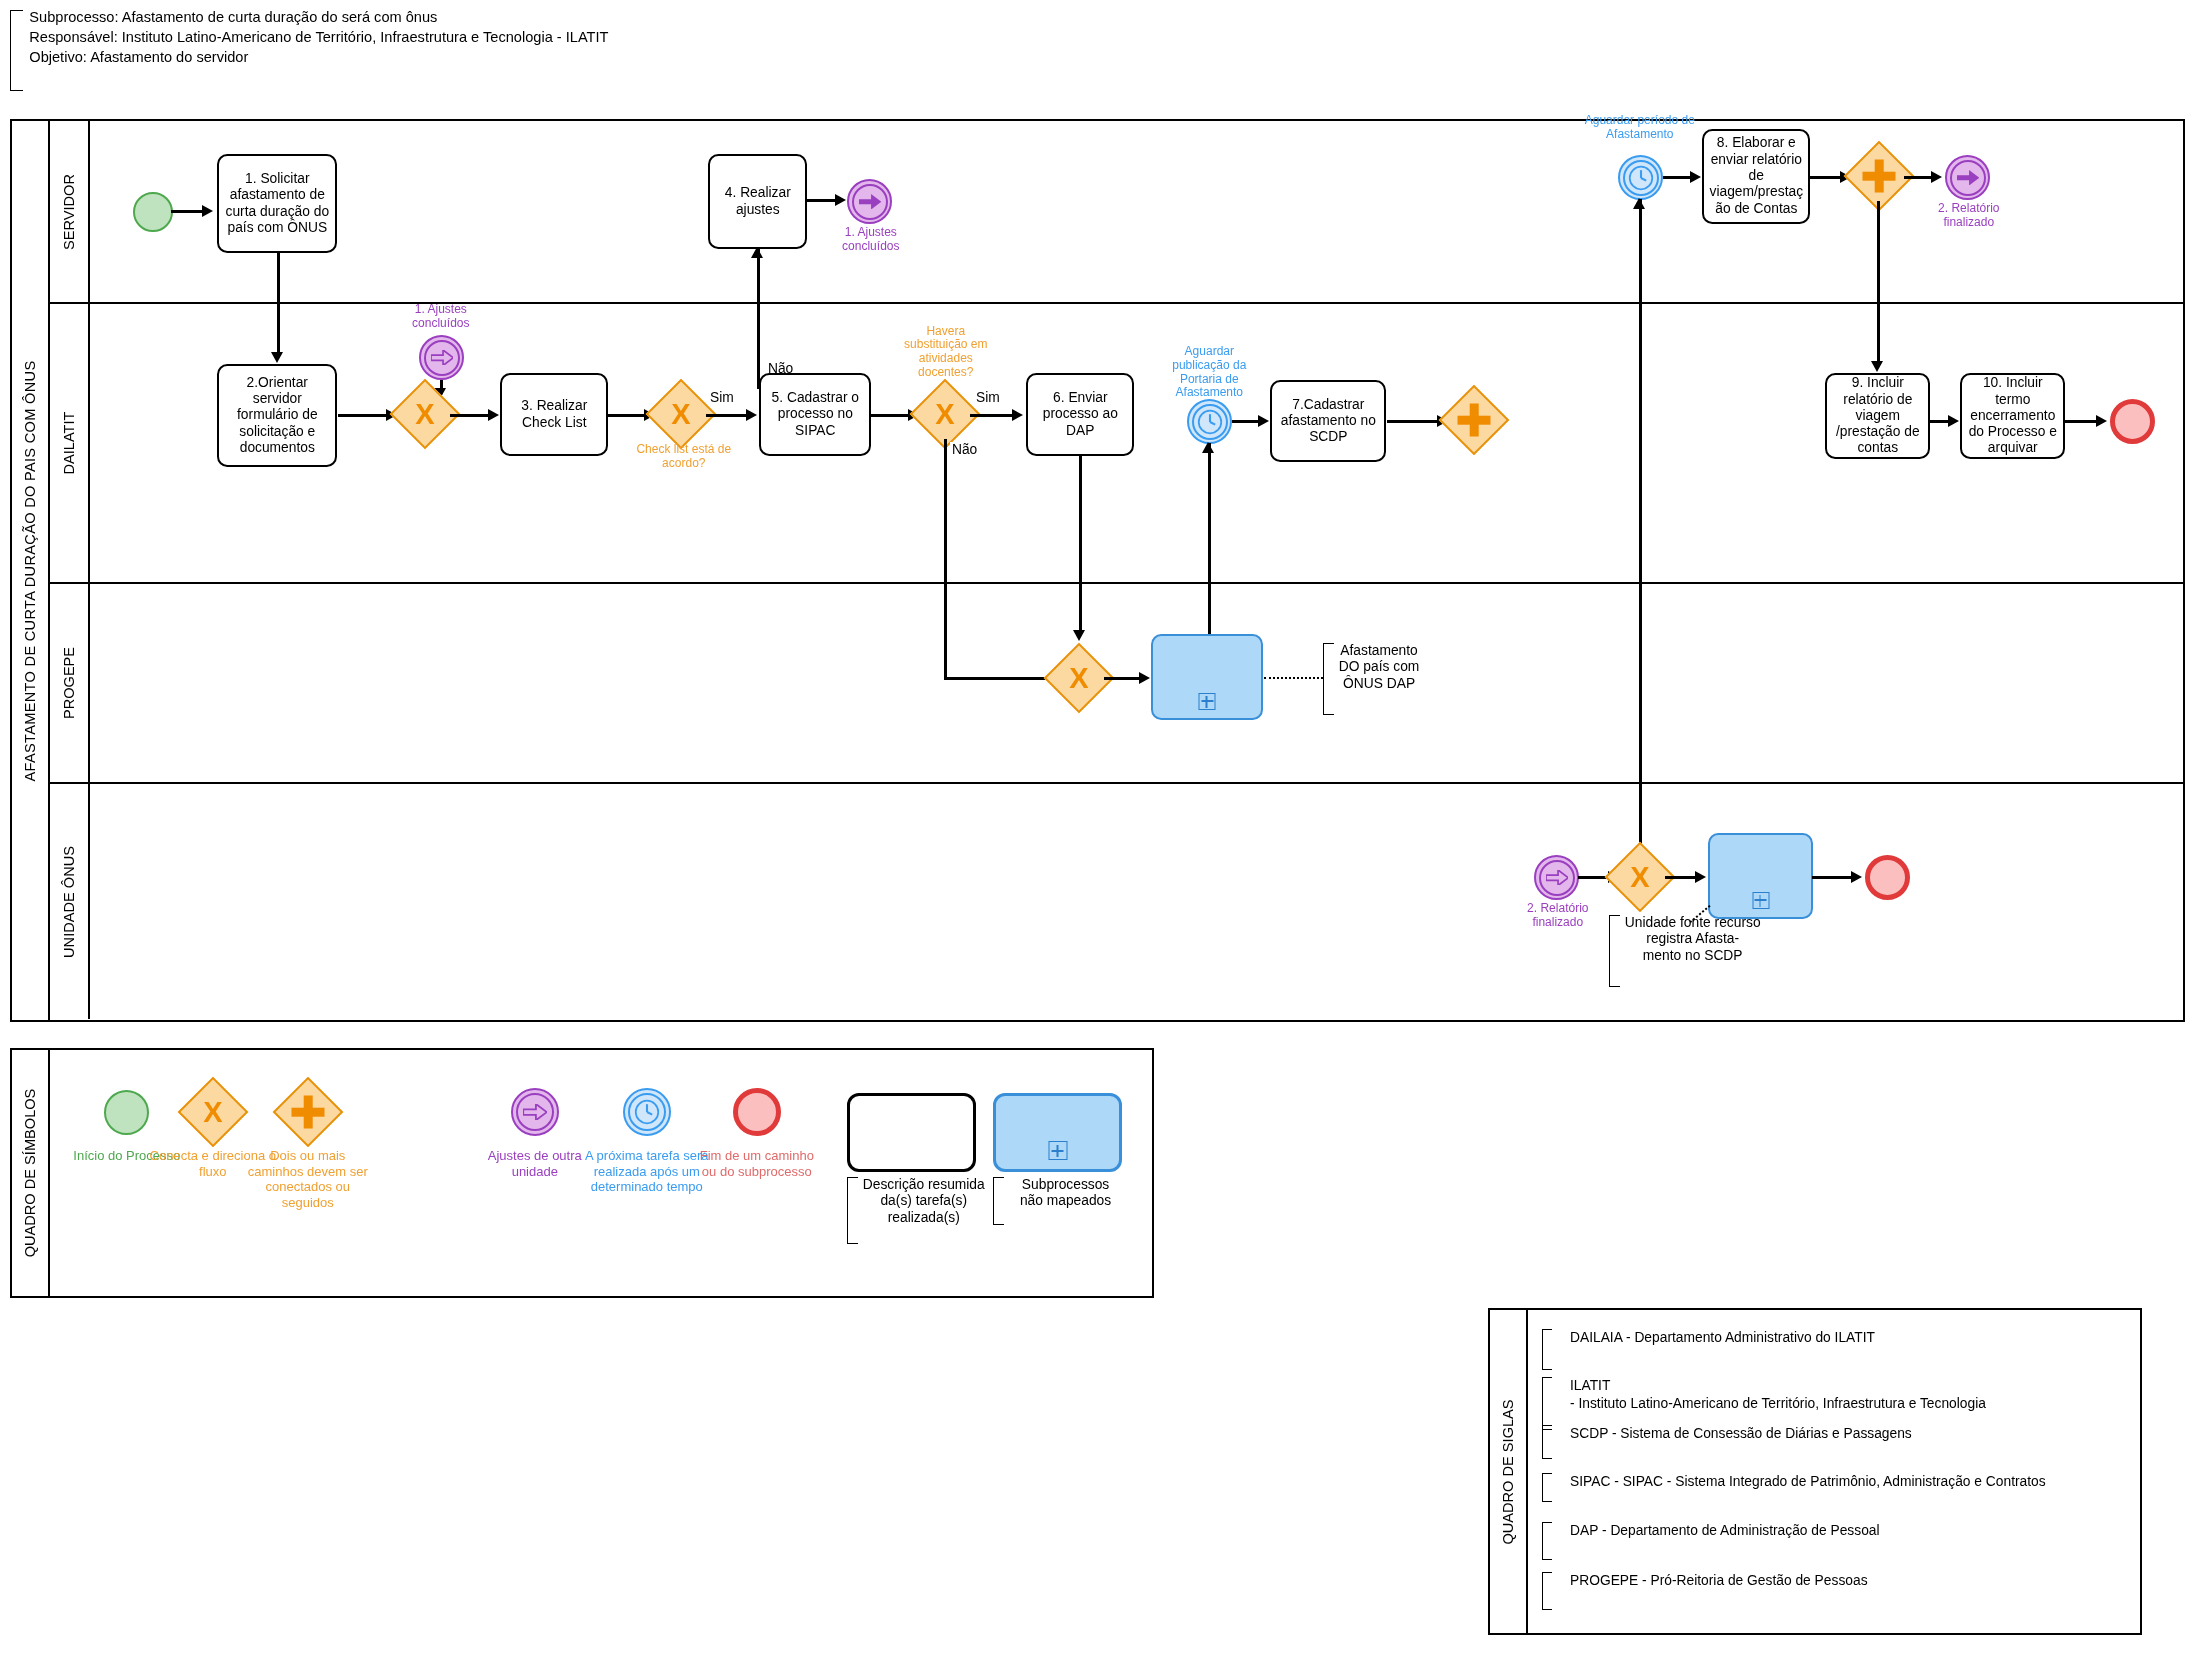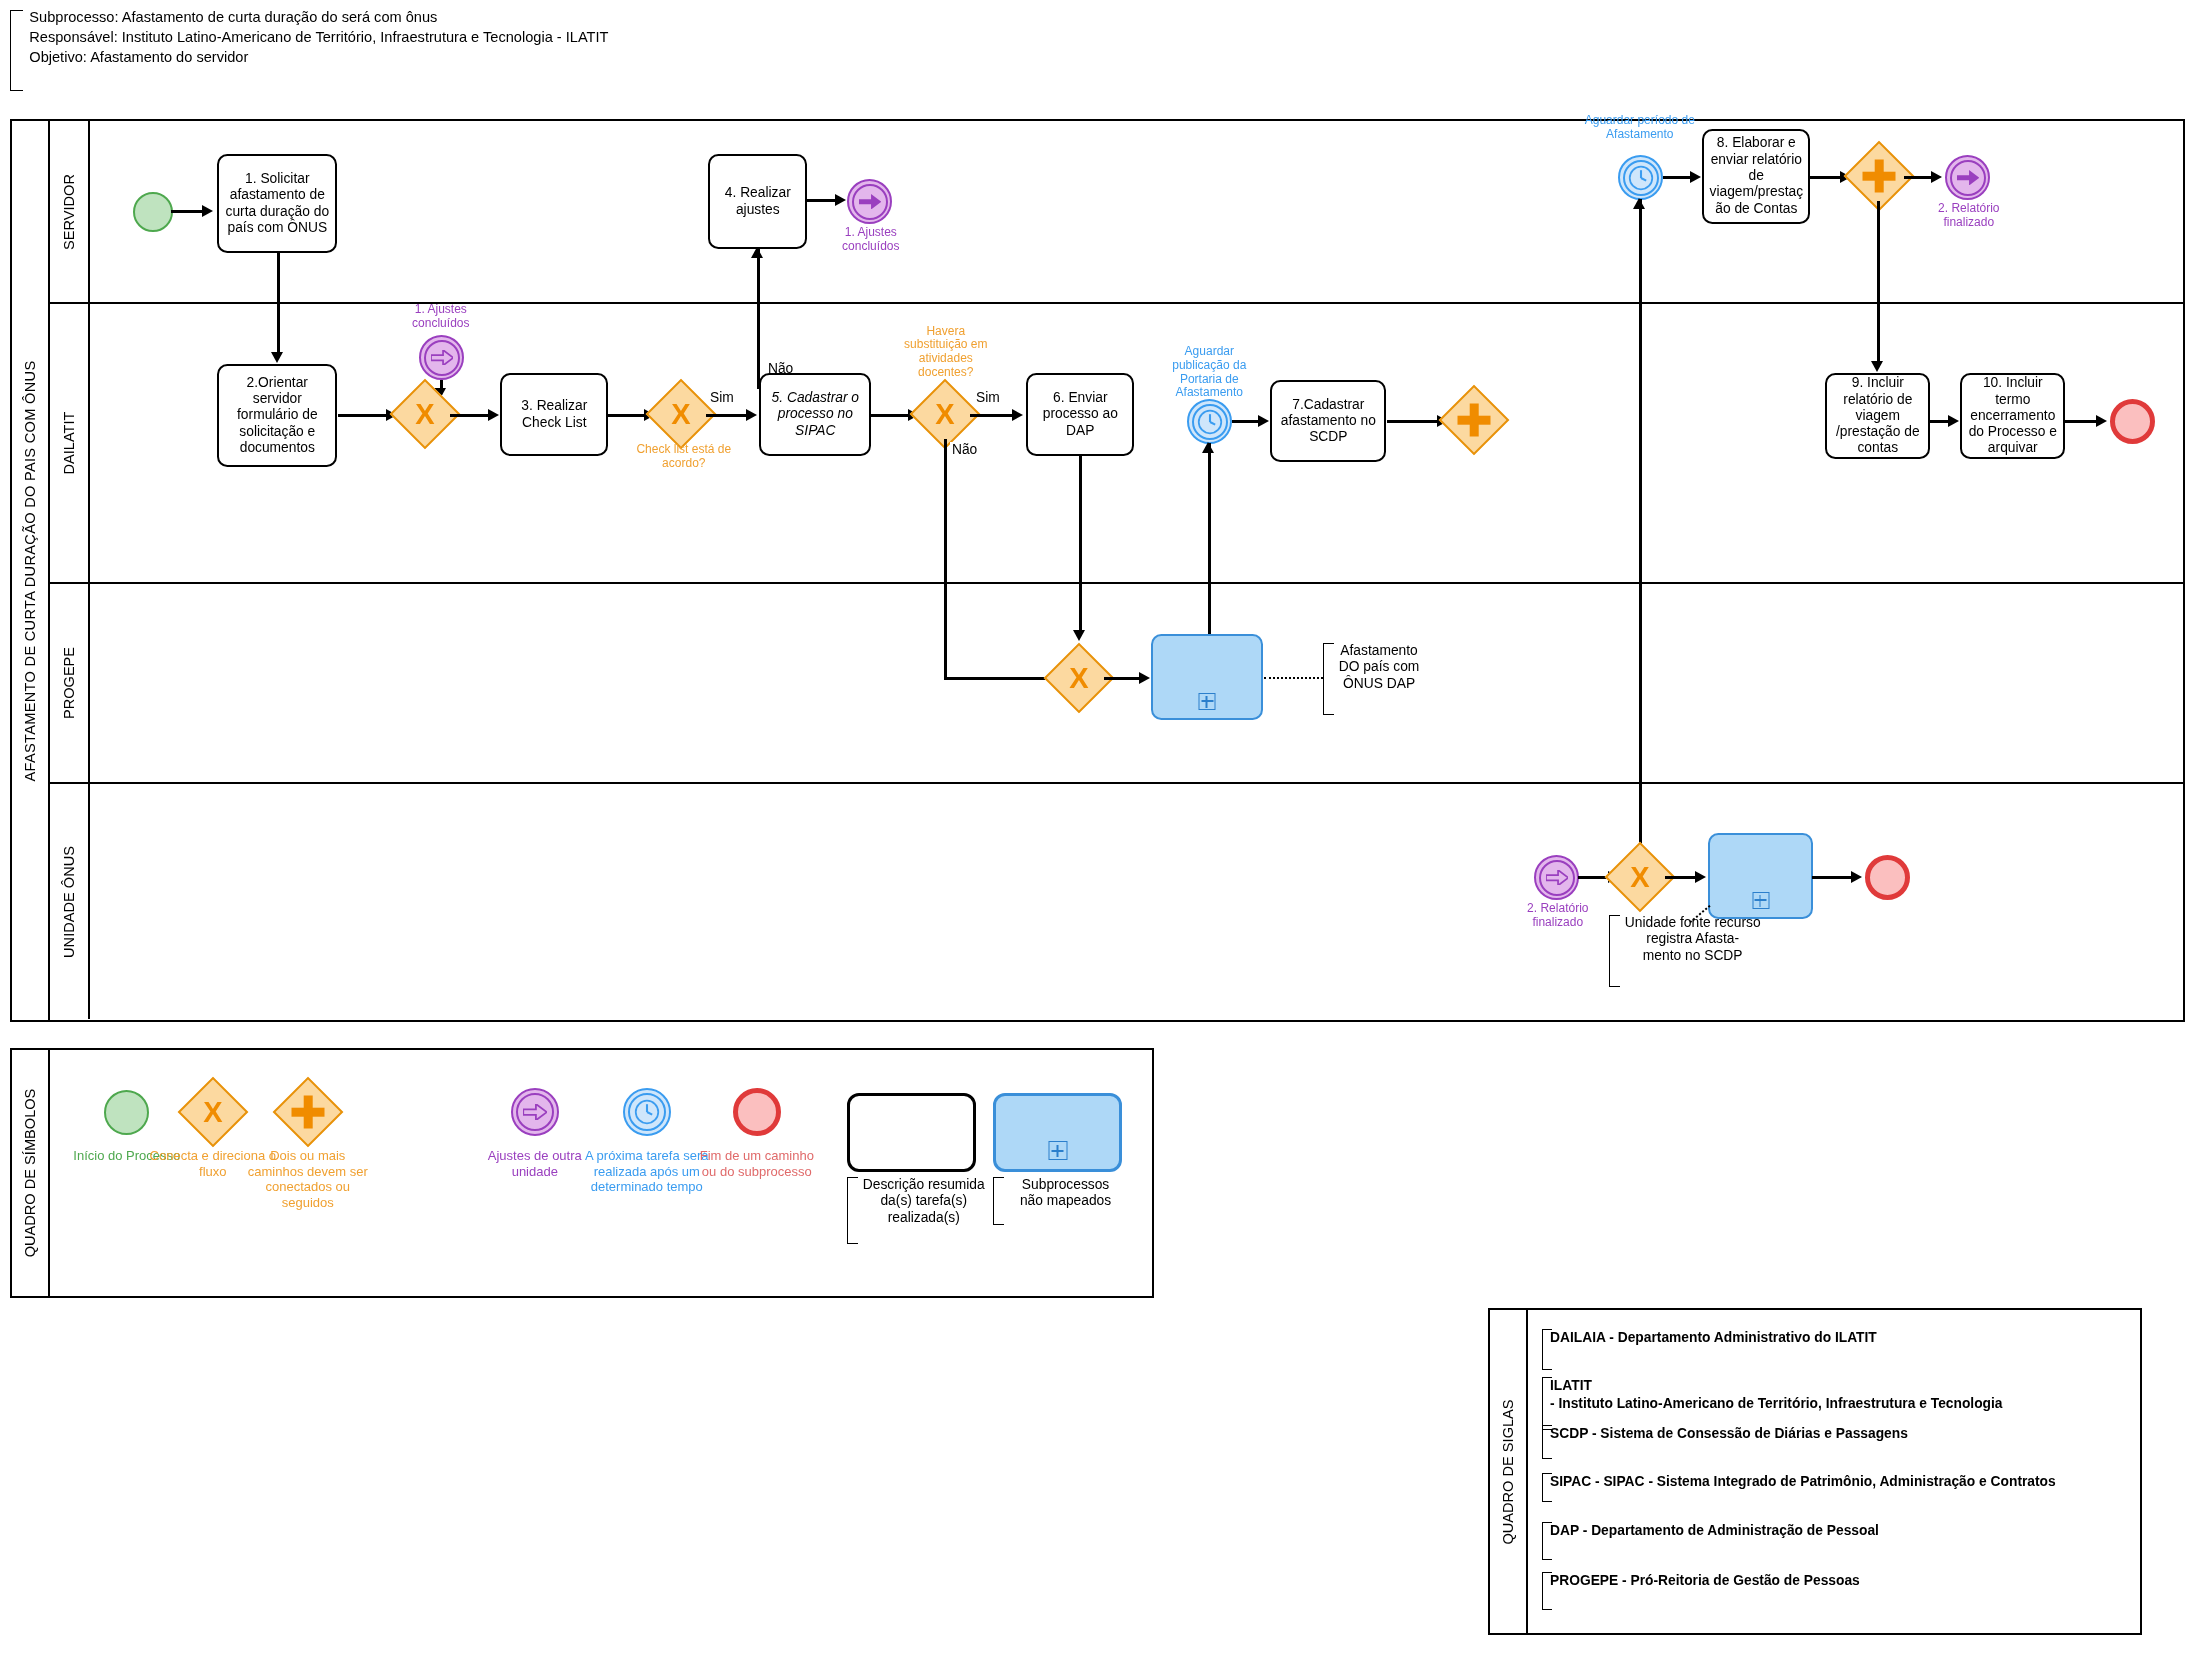--- a/index.html
+++ b/index.html
@@ -71,21 +71,21 @@
   .lg-cap.blue{color:#3a9cf0;}
   .lg-cap.red{color:#e06a6a;}
   .lg-box{width:129px;height:79px;border:3.4px solid #000;border-radius:12px;box-sizing:border-box;background:#fff;}
   .lg-sub{width:129px;height:79px;border:3.4px solid #3a8fd9;border-radius:12px;box-sizing:border-box;background:#aed8f7;position:relative;}
   
   #siglas{left:1488px;top:1308px;width:654px;height:327px;border:2.6px solid #000;box-sizing:border-box;background:#fff;}
   #siglas-title{position:absolute;left:0;top:0;width:38px;height:100%;border-right:2.6px solid #000;box-sizing:border-box;}
   #siglas-title span{position:absolute;left:50%;top:50%;transform:translate(-50%,-50%) rotate(-90deg);white-space:nowrap;font-size:14.6px;}
   .sig-row{position:absolute;left:52px;right:12px;}
   .sig-row .brk{position:absolute;left:0;top:0;width:9.5px;border:1.7px solid #000;border-right:none;box-sizing:border-box;}
-  .sig-row .txt{margin-left:8px;font-size:13.8px;line-height:18px;white-space:pre-line;font-weight:bold;}
+  .sig-row .txt{margin-left:28px;font-size:13.8px;line-height:18px;white-space:pre-line;}
 </style>
 </head>
 <body>
 
 <div class="abs" id="header-block">
   <div class="bracket"></div>
   <div class="lines">
     <div>Subprocesso: Afastamento de curta duração do será com ônus</div>
     <div>Responsável: Instituto Latino-Americano de Território, Infraestrutura e Tecnologia - ILATIT</div>
     <div>Objetivo: Afastamento do servidor</div>
@@ -206,21 +206,21 @@
       </div>
       <div class="gw-lbl" style="left:542px;top:139px;width:103px;">Check list está de acordo?</div>
 
       <div class="ln lnv" style="left:667px;top:0;height:85px;"></div>
       <div class="flow-lbl" style="left:676px;top:57px;">Não</div>
 
       <div class="ln lnh" style="left:616px;top:110px;width:45px;"></div>
       <div class="ah r" style="left:656px;top:105px;"></div>
       <div class="flow-lbl" style="left:618px;top:86px;">Sim</div>
 
-      <div class="task" style="left:669px;top:69px;width:112px;height:83px;font-style:italic;">5. Cadastrar o processo no SIPAC</div>
+      <div class="task" style="left:669px;top:69px;width:112px;height:83px;">5. Cadastrar o processo no SIPAC</div>
       <div class="ln lnh" style="left:781px;top:110px;width:41px;"></div>
       <div class="ah r" style="left:818px;top:105px;"></div>
 
       <div class="gw xor" style="left:830px;top:85px;">
         <div class="mark">X</div>
       </div>
       <div class="gw-lbl" style="left:804px;top:20.6px;width:103px;">Havera substituição em atividades docentes?</div>
       <div class="ln lnh" style="left:880px;top:110px;width:46px;"></div>
       <div class="ah r" style="left:922px;top:105px;"></div>
       <div class="flow-lbl" style="left:884px;top:86px;">Sim</div>

